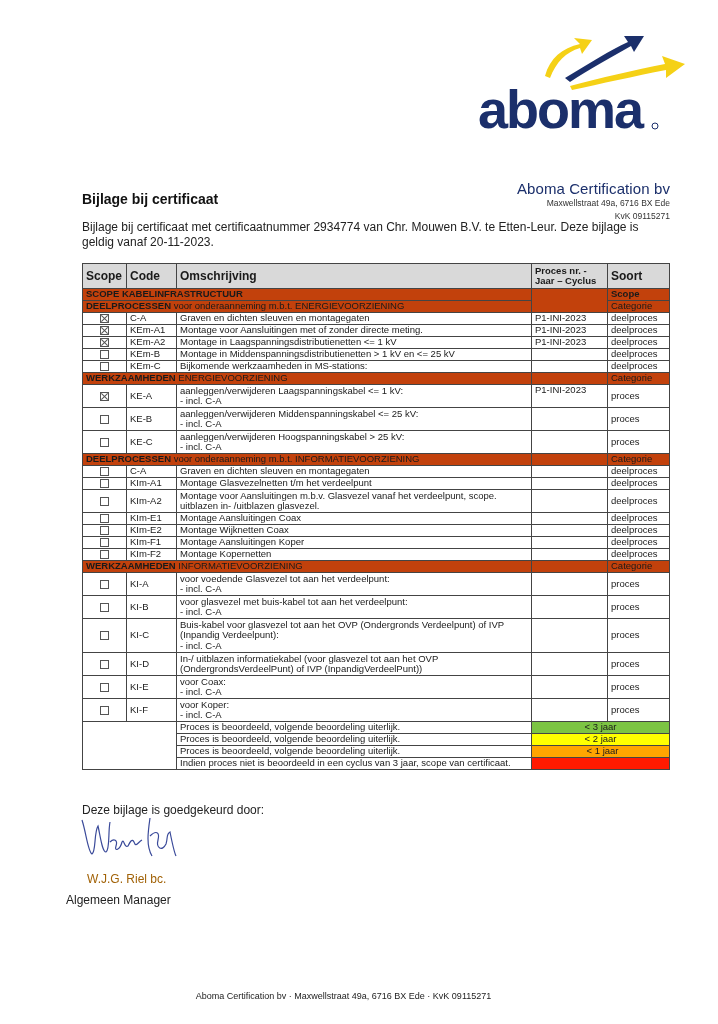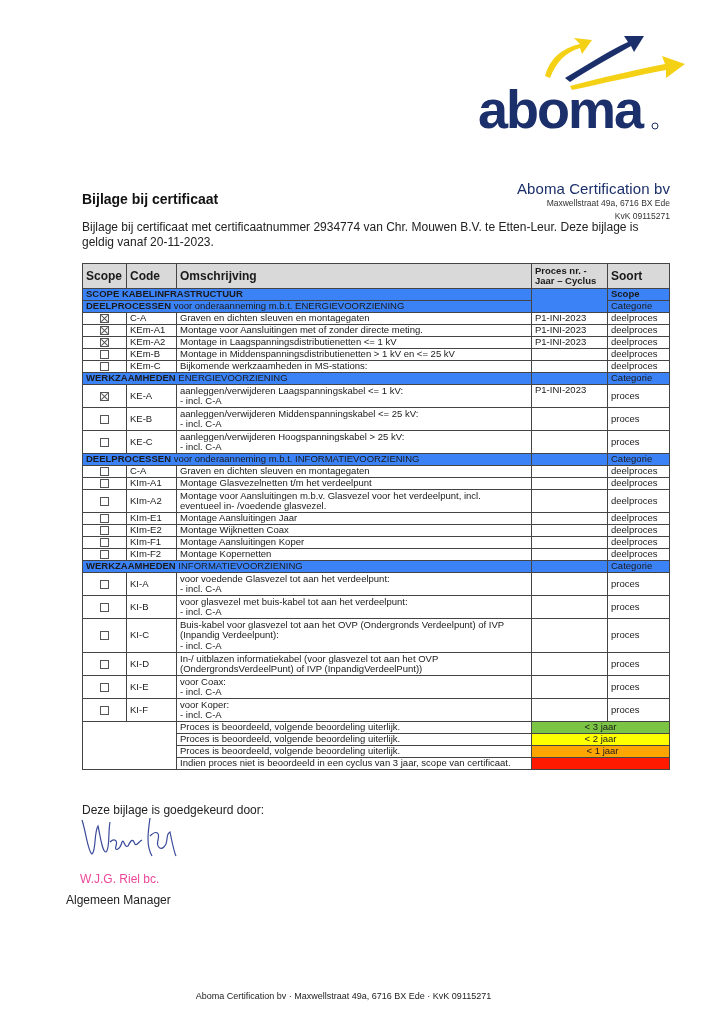--- a/index.html
+++ b/index.html
@@ -10,34 +10,34 @@
   .company .name { font-size:15px; color:#1b2f6b; font-weight:normal; letter-spacing:0.1px; }
   .company .addr, .company .kvk { font-size:8.5px; color:#333; line-height:13px; }
   .doc-title { position:absolute; left:82px; top:191px; font-size:14px; font-weight:bold; color:#111; }
   .intro { position:absolute; left:82px; top:220px; width:590px; font-size:12px; line-height:15px; color:#222; }
   table.main { position:absolute; left:82px; top:263px; width:587px; border-collapse:collapse; table-layout:fixed; font-size:9.5px; }
   table.main td, table.main th { border:1px solid #444; padding:0 3px; vertical-align:middle; line-height:10.5px; }
   col.c1 { width:44px; } col.c2 { width:50px; } col.c3 { width:355px; } col.c4 { width:76px; } col.c5 { width:62px; }
   th { background:#d9d9d9; text-align:left; font-weight:bold; }
   th.big { font-size:12px; height:24px; vertical-align:top; padding-top:2px; }
   th.proc { font-size:9.5px; line-height:10.5px; vertical-align:top; padding-top:2px; }
-  tr.section td { background:#3b82f6; height:11px; }
+  tr.section td { background:#c2410c; height:11px; }
   td.gray { background:#d9d9d9; }
   td.cb { text-align:center; font-size:10px; }
   tr.r1 td { height:11px; }
   tr.r2 td { height:22px; }
   tr.r3 td { height:33px; }
   .legend-row td { height:11px;margin-left:32px; }
   td.green { background:#7cc443; text-align:center; }
   td.yellow { background:#ffff00; text-align:center; }
   td.orange { background:#ffa500; text-align:center; }
   td.red { background:#ff1a00; }
   .approved { position:absolute; left:82px; top:803px; font-size:12px; color:#222; }
   .signature { position:absolute; left:80px; top:812px; width:110px; height:50px; }
-  .signer { position:absolute; left:80px; top:872px; font-size:12px; color:#ec4899; }
+  .signer { position:absolute; left:87px; top:872px; font-size:12px; color:#a16207; }
   .role { position:absolute; left:66px; top:893px; font-size:12px; color:#222; }
   .footer { position:absolute; left:0; width:687px; top:991px; text-align:center; font-size:9px; color:#222; }
   .cbx { display:inline-block; width:7px; height:7px; border:1px solid #555; position:relative; vertical-align:middle; }
   .cbx.checked::before, .cbx.checked::after { content:""; position:absolute; left:3px; top:-1px; width:1px; height:9px; background:#555; }
   .cbx.checked::before { transform:rotate(45deg); }
   .cbx.checked::after { transform:rotate(-45deg); }
   .soort { font-size:9.5px; }
   td.sc-bold { font-weight:bold; }
 </style>
 </head>
@@ -189,31 +189,31 @@
         <td>
           <div>Montage Glasvezelnetten t/m het verdeelpunt</div>
         </td>
         <td></td>
         <td class="soort">deelproces</td>
       </tr>
       <tr class="r2">
         <td class="cb"><span class="cbx"></span></td>
         <td>KIm-A2</td>
         <td>
-          <div>Montage voor Aansluitingen m.b.v. Glasvezel voor het verdeelpunt, incl.</div>
-          <div>eventueel in- /voedende glasvezel.</div>
+          <div>Montage voor Aansluitingen m.b.v. Glasvezel vanaf het verdeelpunt, scope.</div>
+          <div>uitblazen in- /uitblazen glasvezel.</div>
         </td>
         <td style="vertical-align: top;"></td>
         <td class="soort">deelproces</td>
       </tr>
       <tr class="r1">
         <td class="cb"><span class="cbx"></span></td>
         <td>KIm-E1</td>
         <td>
-          <div>Montage Aansluitingen Jaar</div>
+          <div>Montage Aansluitingen Coax</div>
         </td>
         <td></td>
         <td class="soort">deelproces</td>
       </tr>
       <tr class="r1">
         <td class="cb"><span class="cbx"></span></td>
         <td>KIm-E2</td>
         <td>
           <div>Montage Wijknetten Coax</div>
         </td>

